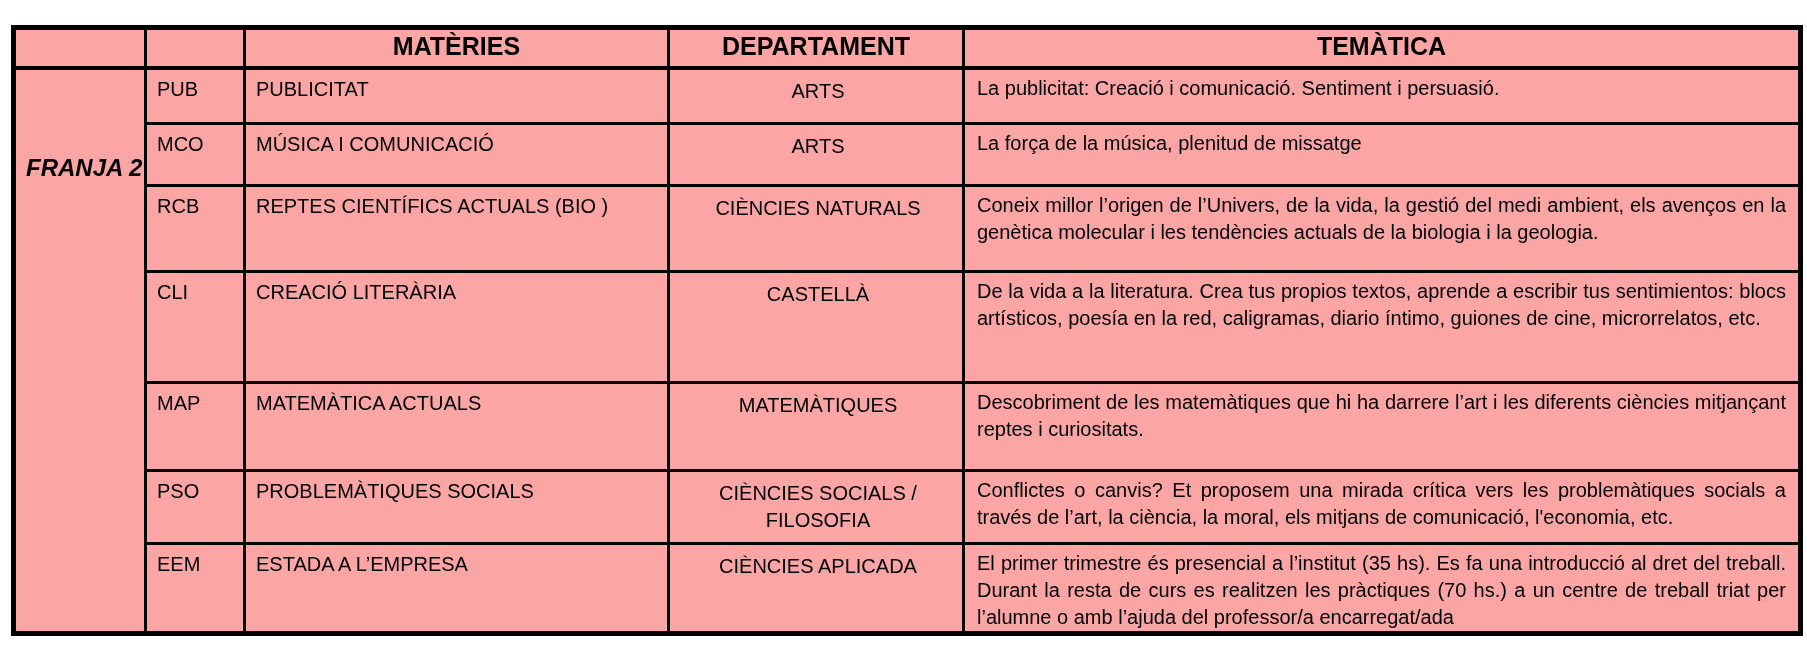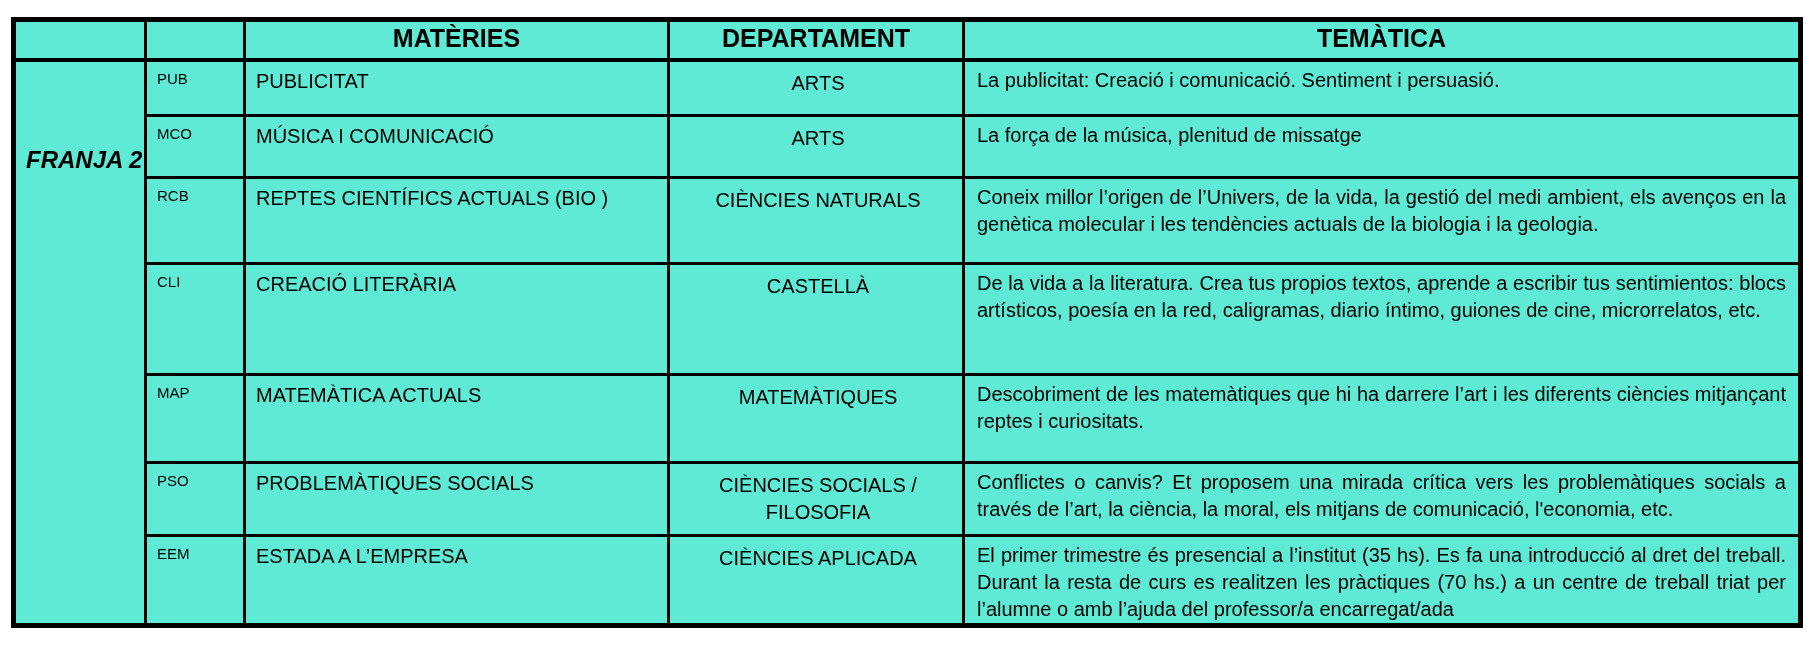--- a/index.html
+++ b/index.html
@@ -7,25 +7,25 @@
     width: 1807px; height: 658px;
     background: #ffffff;
     font-family: "Liberation Sans", "DejaVu Sans", sans-serif;
     color: #000000;
     overflow: hidden;
   }
   .page { position: relative; width: 1807px; height: 658px; background:#ffffff; }
 
   table.franja-table {
     position: absolute;
-    left: 11px; top: 17px;
+    left: 11px; top: 25px;
     width: 1787px;
     border-collapse: collapse;
     table-layout: fixed;
-    background: #5eead4;
+    background: #fca5a5;
   }
   table.franja-table td, table.franja-table th {
     border: 3px solid #000000;
     vertical-align: top;
     overflow: hidden;
   }
   table.franja-table { border: 5px solid #000000; }
   tr.header-row th { border-bottom: 4px solid #000000; }
 
   
@@ -47,21 +47,21 @@
     letter-spacing: 0px;
   }
   td.franja-cell {
     font-size: 24px;
     font-weight: bold;
     padding: 84px 4px 0 10px;
     white-space: nowrap;
     font-style: italic;
   }
   td.code-cell {
-    font-size: 15px;
+    font-size: 20px;
     padding: 8px 4px 12px 10px;
   }
   td.materia-cell {
     font-size: 20px;
     padding: 8px 8px 0 10px;
   }
   td.dep-cell {
     font-size: 20px;
     text-align: center;
     padding: 8px 0 0 4px;

